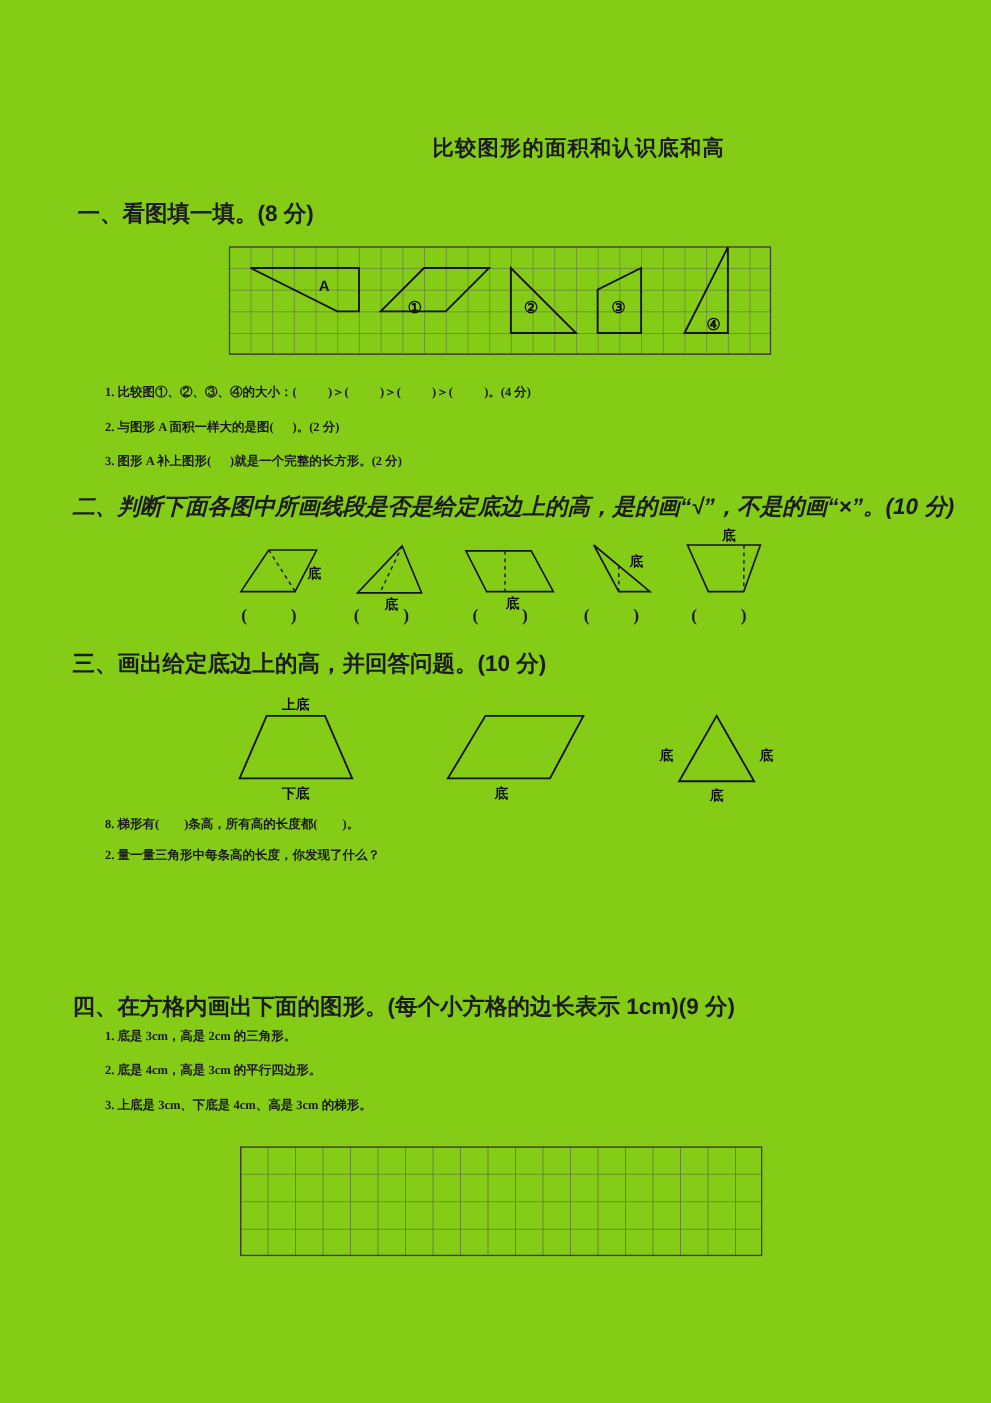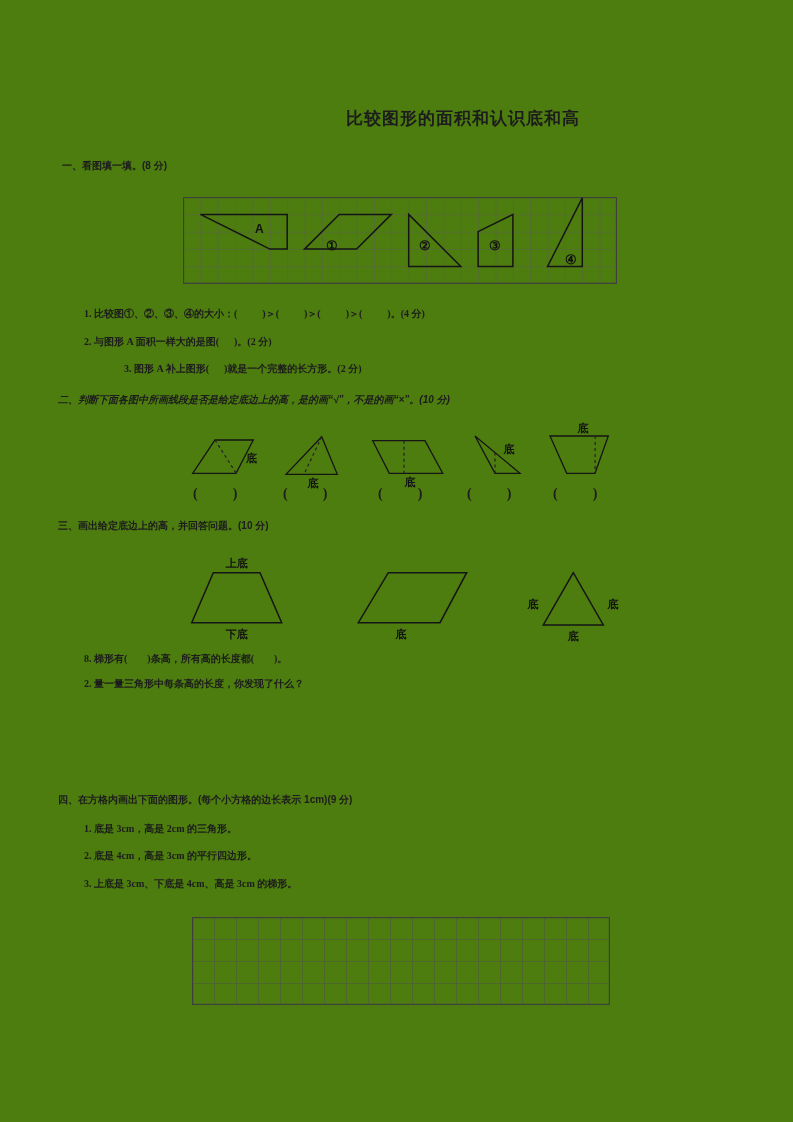--- a/index.html
+++ b/index.html
@@ -1,32 +1,32 @@
 <!DOCTYPE html>
 <html><head>
 <meta charset="utf-8">
 <style>
   html,body{margin:0;padding:0;}
   .page{
     position:relative;
     width:793px;height:1122px;
-    background:#4d7c0f;
+    background:#84cc16;
     font-family:"Liberation Serif", serif;
     color:#1c1c1c;
     overflow:hidden;
   }
   .abs{position:absolute;white-space:pre;}
   .doc-title{
     font-family:"Liberation Sans", sans-serif;
     font-weight:bold;font-size:17px;letter-spacing:1px;
     transform:translateX(-50%);
   }
   .sec-heading{
     font-family:"Liberation Sans", sans-serif;
-    font-weight:bold;font-size:10px;
+    font-weight:bold;font-size:18px;
   }
   .question{
     font-size:10px;font-weight:600;
   }
   .bracket-pair{
     font-size:14px;font-weight:600;
   }
   .footer{
     left:0;right:0;text-align:center;
     font-size:14px;font-weight:600;
@@ -65,21 +65,21 @@
     <polygon class="shape" points="364.6,69.4 399.3,0.8 399.3,69.4"></polygon>
     <text x="72" y="36" font-size="12">A</text>
     <text x="143" y="53" font-size="13">①</text>
     <text x="236" y="53" font-size="13">②</text>
     <text x="306" y="53" font-size="13">③</text>
     <text x="382" y="67" font-size="13">④</text>
   </svg>
 
   <div class="abs question" style="left:84px;top:307px;">1. 比较图①、②、③、④的大小：(          )＞(          )＞(          )＞(          )。(4 分)</div>
   <div class="abs question" style="left:84px;top:335px;">2. 与图形 A 面积一样大的是图(      )。(2 分)</div>
-  <div class="abs question" style="left:84px;top:362px;margin-left:40px;">3. 图形 A 补上图形(      )就是一个完整的长方形。(2 分)</div>
+  <div class="abs question" style="left:84px;top:362px;">3. 图形 A 补上图形(      )就是一个完整的长方形。(2 分)</div>
 
   <div class="abs sec-heading" style="left:58px;top:393px;font-style:italic;">二、判断下面各图中所画线段是否是给定底边上的高，是的画“√”，不是的画“×”。(10 分)</div>
 
   <svg class="abs" style="left:182px;top:420px;" width="440" height="70" viewBox="0 0 440 70">
 
     <polygon class="shape-thin" points="10.7,53.3 33,20 71.3,20 54,53.3"></polygon>
     <line class="dash" x1="33" y1="20" x2="54" y2="53"></line>
     <text x="64" y="42" font-size="11">底</text>
 
     <polygon class="shape-thin" points="139.7,16.7 104,54.3 155.3,54.3"></polygon>

